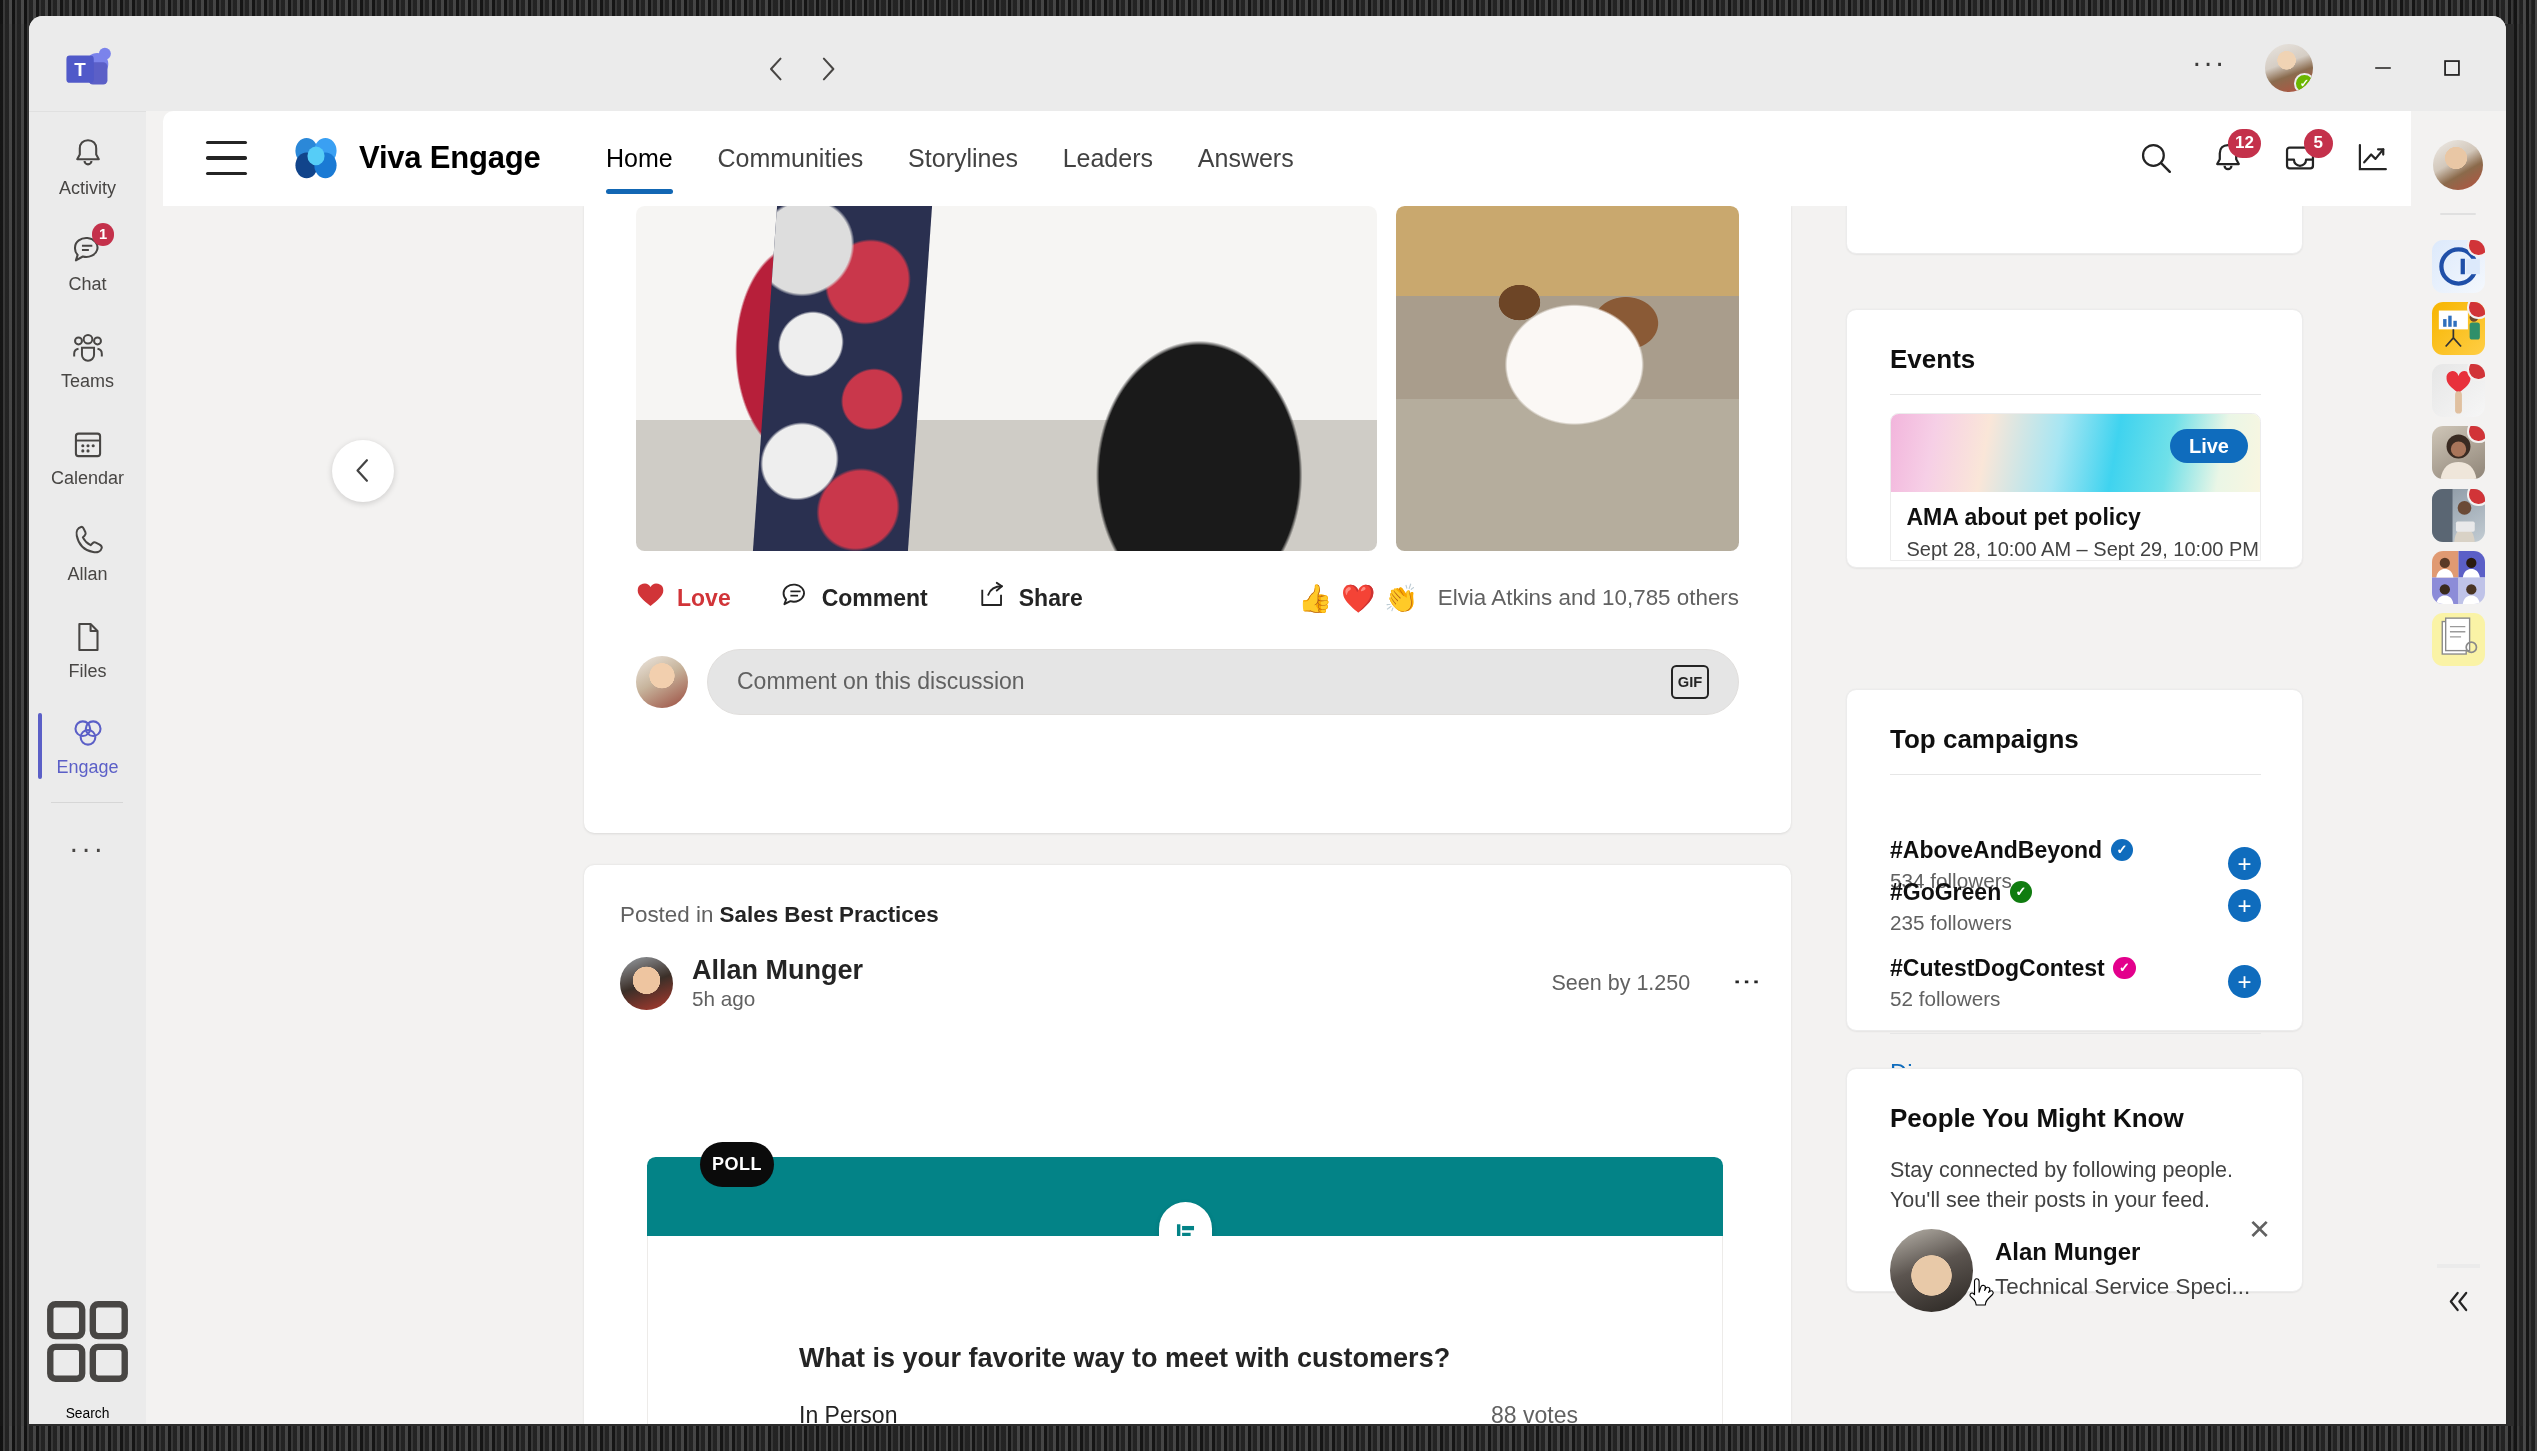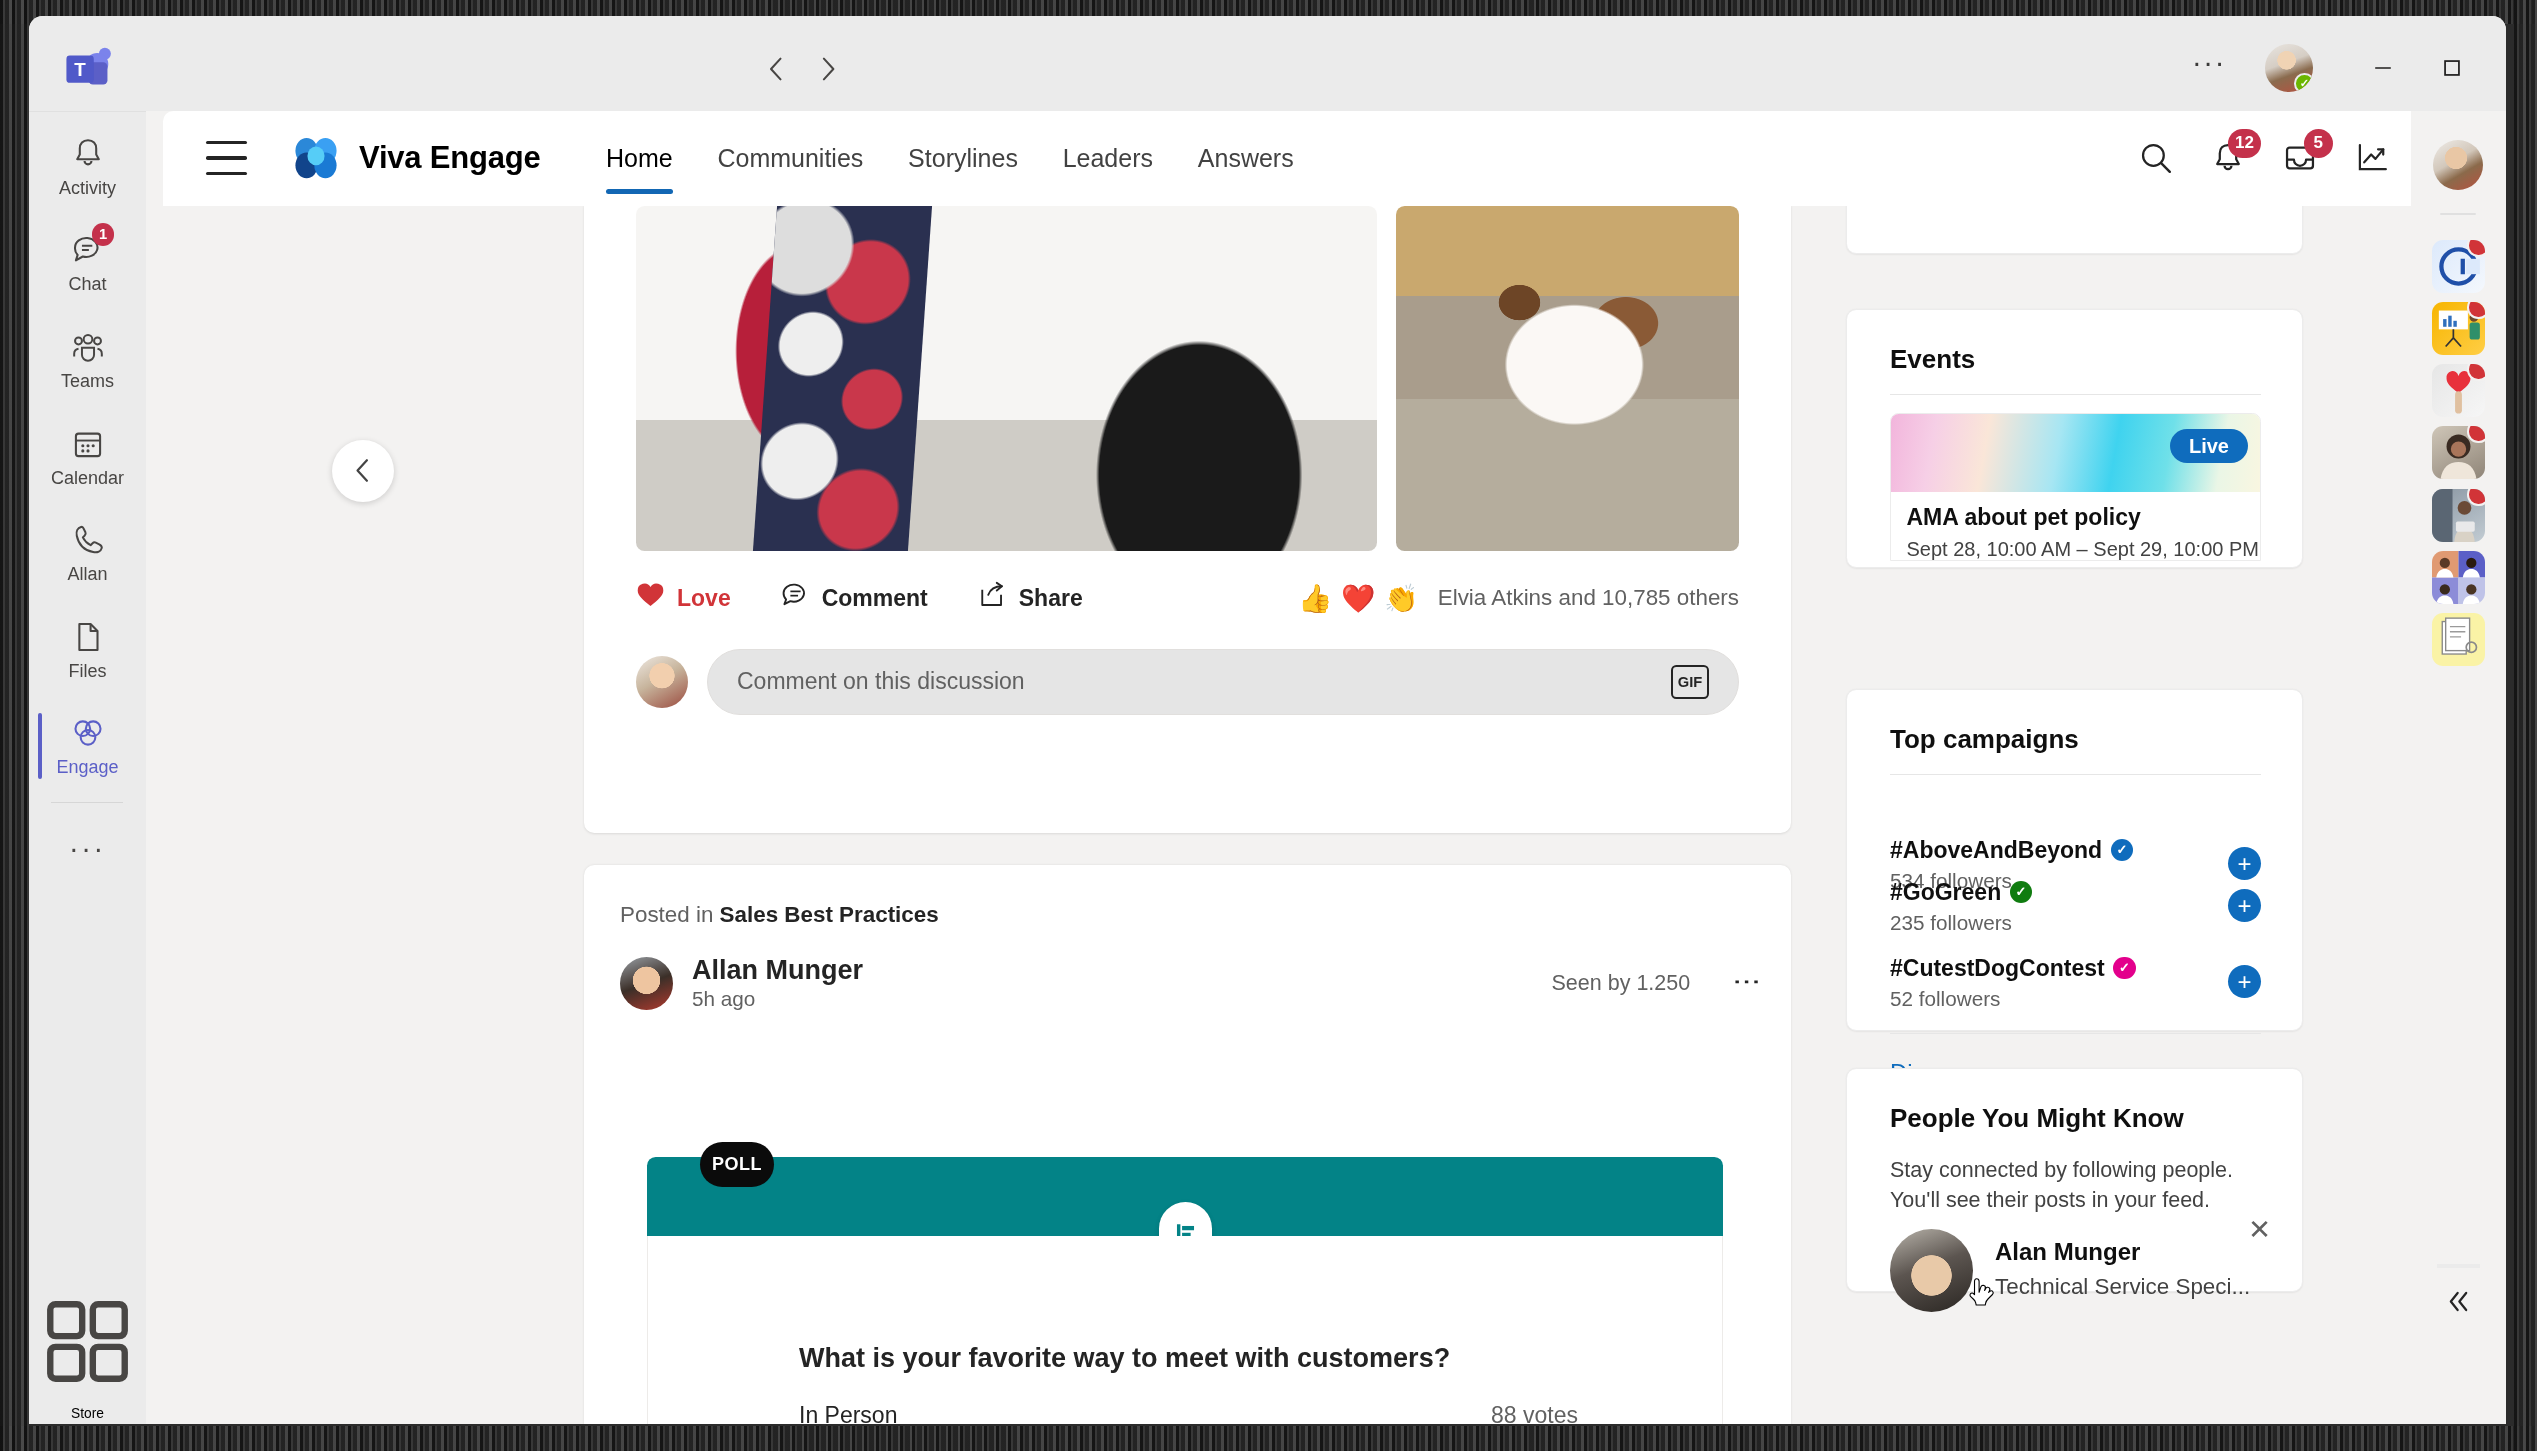--- a/index.html
+++ b/index.html
@@ -424,21 +424,21 @@
 
       <div id="rail-store">
         <span class="ricon">
           <svg class="svgw" viewBox="0 0 44 44">
               <rect x="8" y="8" width="12" height="12" rx="2" fill="none" stroke="#484644" stroke-width="2.4"></rect>
               <rect x="24" y="8" width="12" height="12" rx="2" fill="none" stroke="#484644" stroke-width="2.4"></rect>
               <rect x="8" y="24" width="12" height="12" rx="2" fill="none" stroke="#484644" stroke-width="2.4"></rect>
               <rect x="24" y="24" width="12" height="12" rx="2" fill="none" stroke="#484644" stroke-width="2.4"></rect>
             </svg>
         </span>
-        <span class="rlabel">Store</span>
+        <span class="rlabel">Search</span>
       </div>
     </div>
 
     <div id="app">
 
       <div id="engage-header">
         <div id="hamburger">
           <span></span>
             <span></span>
             <span></span>

